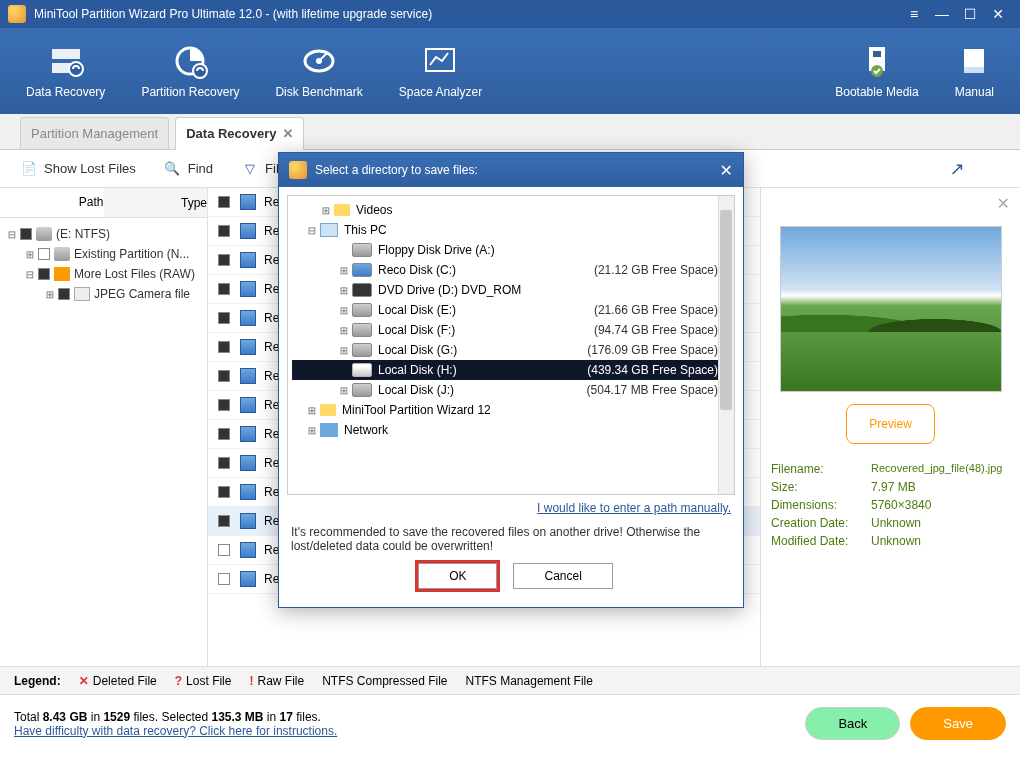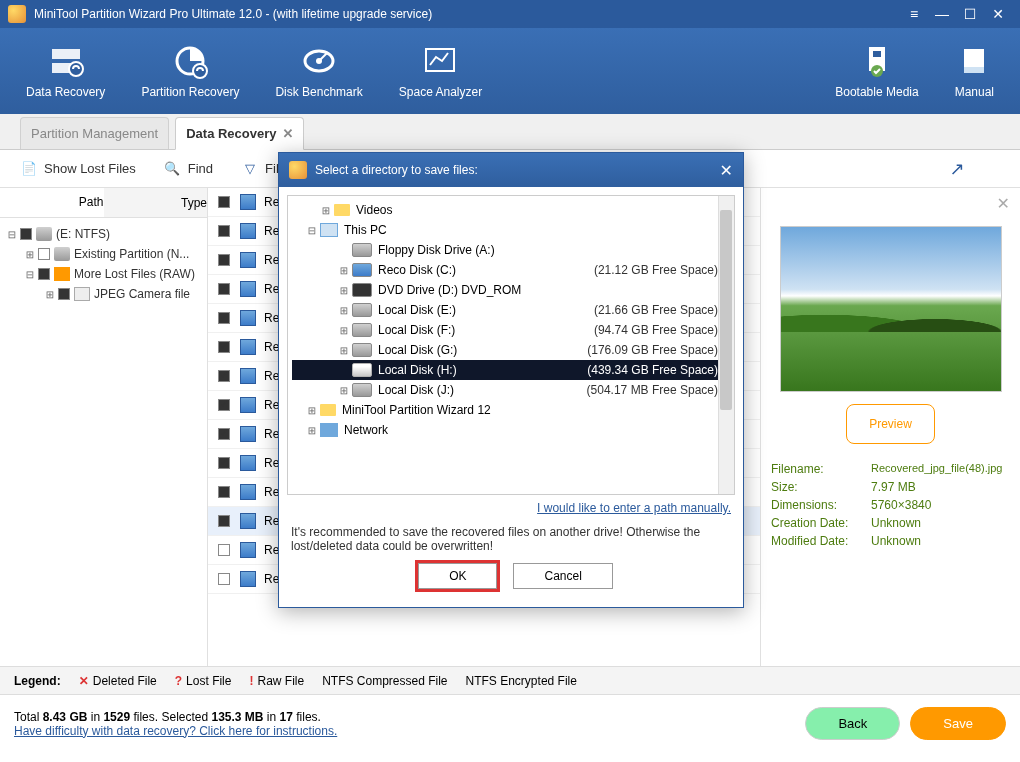--- a/index.html
+++ b/index.html
@@ -371,21 +371,21 @@
       <span>Lost File</span>
     </span>
   <span class="lg">
       <span style="color:#d33;font-weight:bold;">!</span>
       <span>Raw File</span>
     </span>
   <span class="lg">
       <span>NTFS Compressed File</span>
     </span>
   <span class="lg">
-      <span>NTFS Encrypted File</span>
+      <span>NTFS Management File</span>
     </span>
 </div>
 
 <div class="footer">
   <div class="footer-left">
     <div>
       <span>Total </span><b>8.43 GB</b><span> in </span><b>1529</b><span> files.  Selected </span><b>135.3 MB</b><span> in </span><b>17</b><span> files.</span>
     </div>
     <div class="footer-link"><span>Have difficulty with data recovery? Click here for instructions.</span></div>
   </div>

